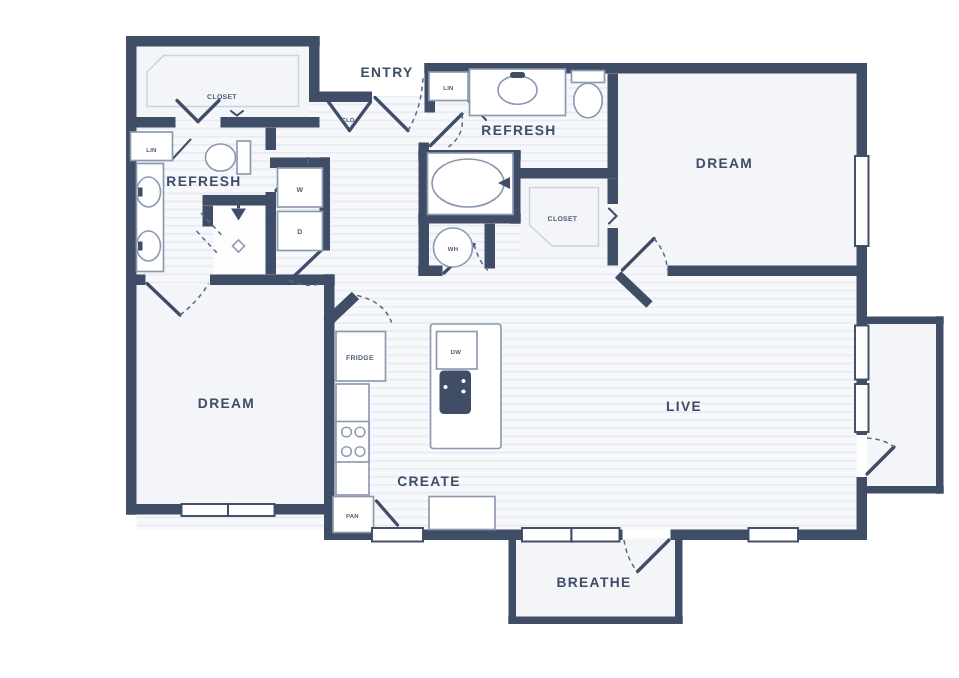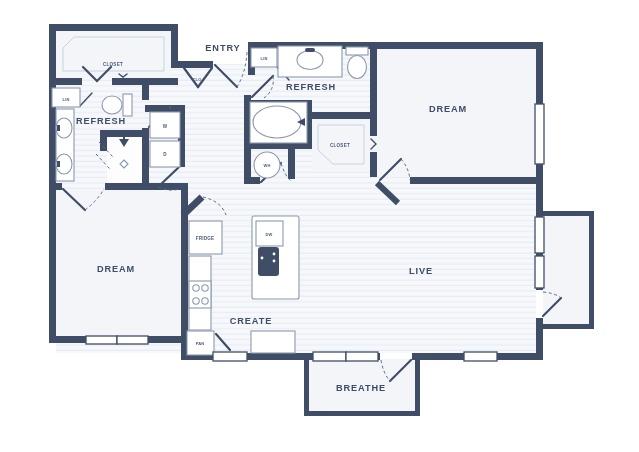--- a/index.html
+++ b/index.html
@@ -1,21 +1,21 @@
 <!DOCTYPE html>
 <html style="--wall: #3f4e66; --floor: #f7f8fb; --hatch: #e7ebf2; --room: #f3f5f9; --outline: #c9d3e0; --fixture: #8b99b0; --label: #3e4d68; --fixture_label: #4d5d78; --bg: #ffffff; --arc: #5a6a84;"><head>
 <meta charset="utf-8">
 <style>
   :root{
     --wall:#3f4e66; --floor:#f7f8fb; --hatch:#e7ebf2; --room:#f3f5f9;
     --outline:#c9d3e0; --fixture:#8b99b0; --label:#3e4d68;
     --fixture_label:#4d5d78; --bg:#ffffff; --arc:#5a6a84;
   }
   html,body{margin:0;padding:0;background:var(--bg);}
-  .stage{width:511px;height:452px;position:relative;background:var(--bg);}
+  .stage{width:511px;height:452px;position:relative;background:var(--bg);padding-left:35px;}
   svg{display:block;}
   .wall{fill:var(--wall);}
   .wline{stroke:var(--wall);fill:none;}
   .room{fill:var(--room);}
   .shower-floor{fill:#fdfdfe;}
   .outline{fill:none;stroke:var(--outline);stroke-width:1;}
   .fx{fill:#ffffff;stroke:var(--fixture);stroke-width:1.1;}
   .fxdark{fill:var(--wall);}
   .door{stroke:var(--wall);stroke-width:2.2;stroke-linecap:round;}
   .thindoor{stroke:var(--wall);stroke-width:1.4;stroke-linecap:round;}

